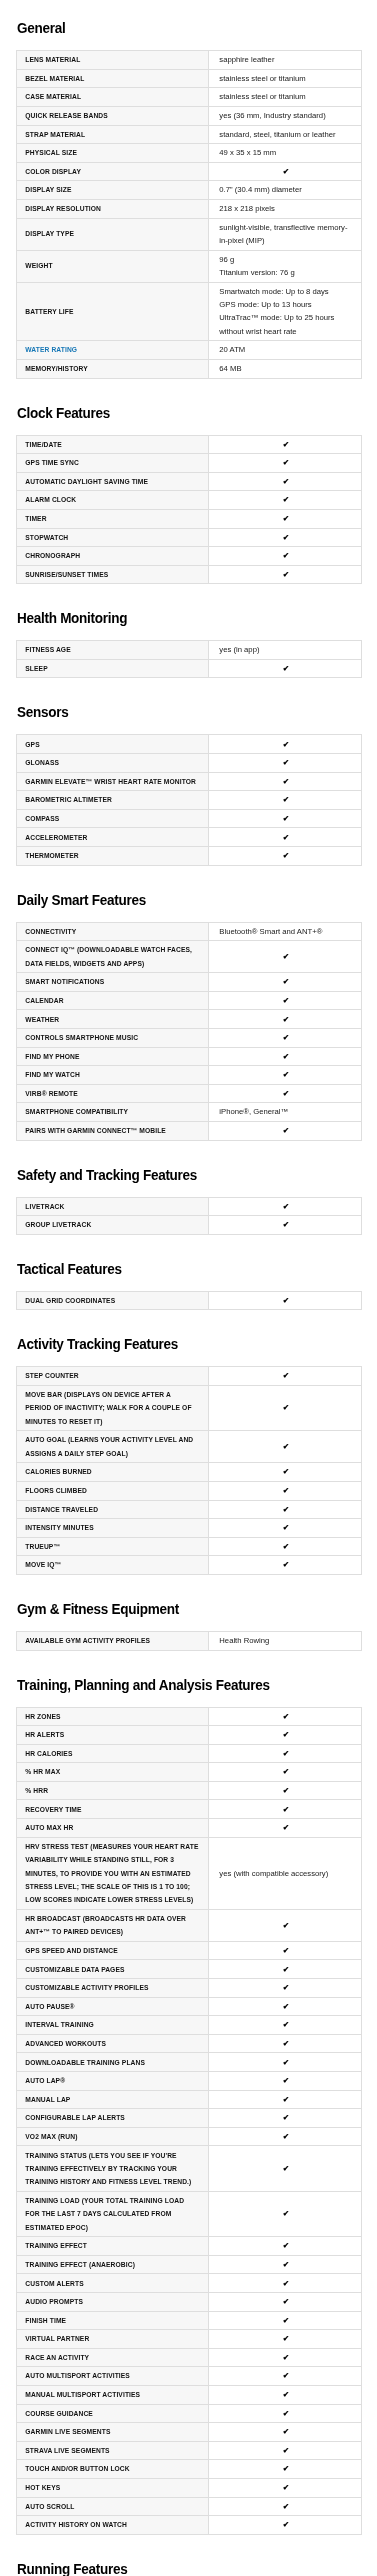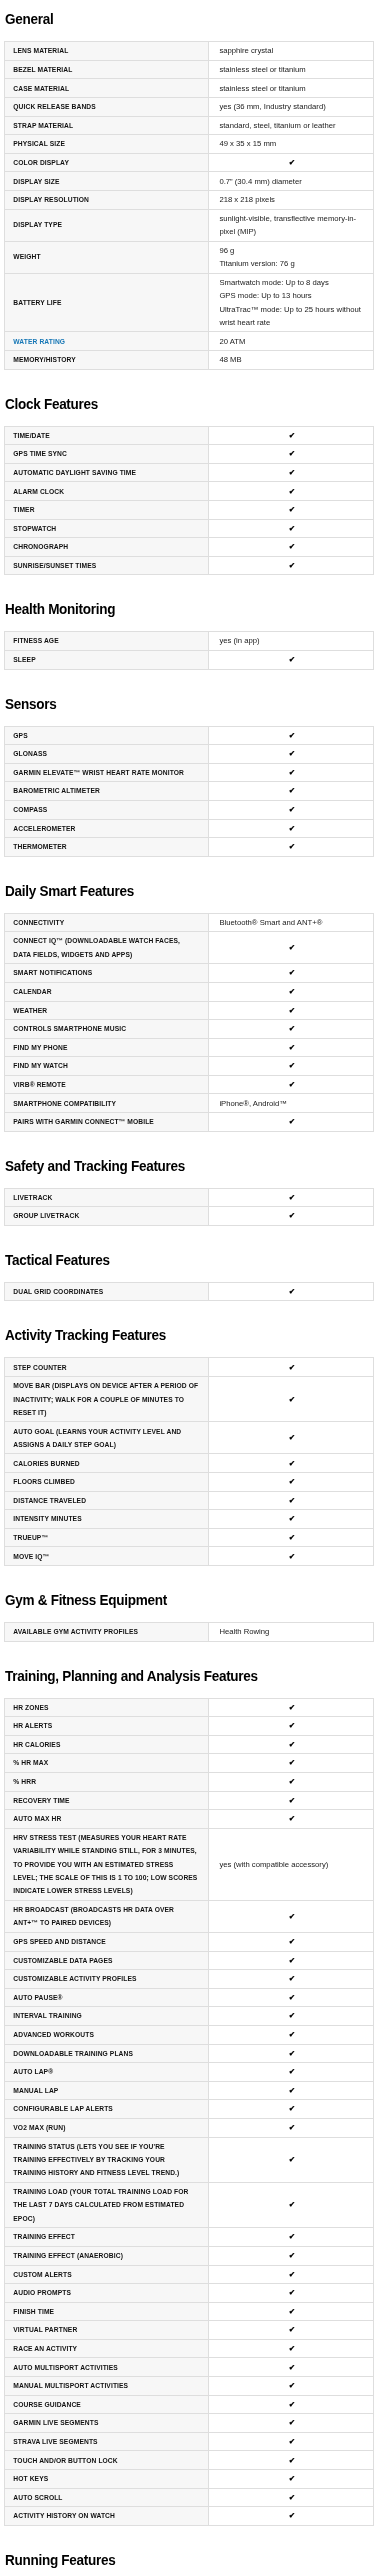--- a/index.html
+++ b/index.html
@@ -3,21 +3,21 @@
 <meta charset="utf-8">
 <style>
   html, body { margin:0; padding:0; background:#ffffff; }
   body {
     width:378px;
     font-family:"Liberation Sans", sans-serif;
     color:#1a1a1a;
     -webkit-font-smoothing:antialiased;
   }
   .page { padding:8.2px 4.1px 31px 4.1px; }
-  .section { margin:0; }
+  .section { margin:12px; }
   .section-title {
     font-size:14.4px;
     font-weight:bold;
     color:#000;
     margin:26px 0 14px 1px;
     letter-spacing:-0.3px;
     transform:scaleX(0.94);
     transform-origin:left center;
     font-family:"Liberation Sans", sans-serif;
   }
@@ -56,21 +56,21 @@
 </head>
 <body>
 
 <div class="page">
     <div class="section">
       <h2 class="section-title">General</h2>
       <table class="spec-table">
         <tbody>
           <tr>
             <td class="cell-label">LENS MATERIAL</td>
-            <td class="cell-value">sapphire crystal</td>
+            <td class="cell-value">sapphire leather</td>
           </tr>
           <tr>
             <td class="cell-label">BEZEL MATERIAL</td>
             <td class="cell-value">stainless steel or titanium</td>
           </tr>
           <tr>
             <td class="cell-label">CASE MATERIAL</td>
             <td class="cell-value">stainless steel or titanium</td>
           </tr>
           <tr>
@@ -111,21 +111,21 @@
             <td class="cell-value">Smartwatch mode: Up to 8 days
 GPS mode: Up to 13 hours
 UltraTrac™ mode: Up to 25 hours without wrist heart rate</td>
           </tr>
           <tr>
             <td class="cell-label"><a href="#" class="label-link">WATER RATING</a></td>
             <td class="cell-value">20 ATM</td>
           </tr>
           <tr>
             <td class="cell-label">MEMORY/HISTORY</td>
-            <td class="cell-value">48 MB</td>
+            <td class="cell-value">64 MB</td>
           </tr>
         </tbody>
       </table>
     </div>
     <div class="section">
       <h2 class="section-title">Clock Features</h2>
       <table class="spec-table">
         <tbody>
           <tr>
             <td class="cell-label">TIME/DATE</td>
@@ -247,21 +247,21 @@
           <tr>
             <td class="cell-label">FIND MY WATCH</td>
             <td class="cell-value check"><span class="check-glyph">✔</span></td>
           </tr>
           <tr>
             <td class="cell-label">VIRB® REMOTE</td>
             <td class="cell-value check"><span class="check-glyph">✔</span></td>
           </tr>
           <tr>
             <td class="cell-label">SMARTPHONE COMPATIBILITY</td>
-            <td class="cell-value">iPhone®, Android™</td>
+            <td class="cell-value">iPhone®, General™</td>
           </tr>
           <tr>
             <td class="cell-label">PAIRS WITH GARMIN CONNECT™ MOBILE</td>
             <td class="cell-value check"><span class="check-glyph">✔</span></td>
           </tr>
         </tbody>
       </table>
     </div>
     <div class="section">
       <h2 class="section-title">Safety and Tracking Features</h2>

